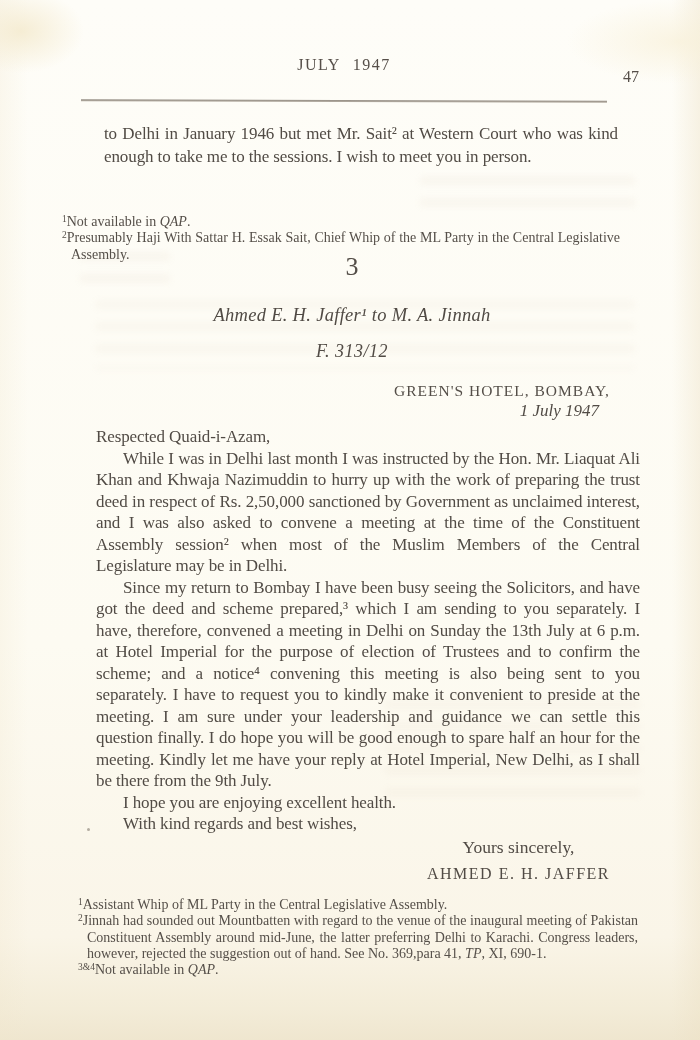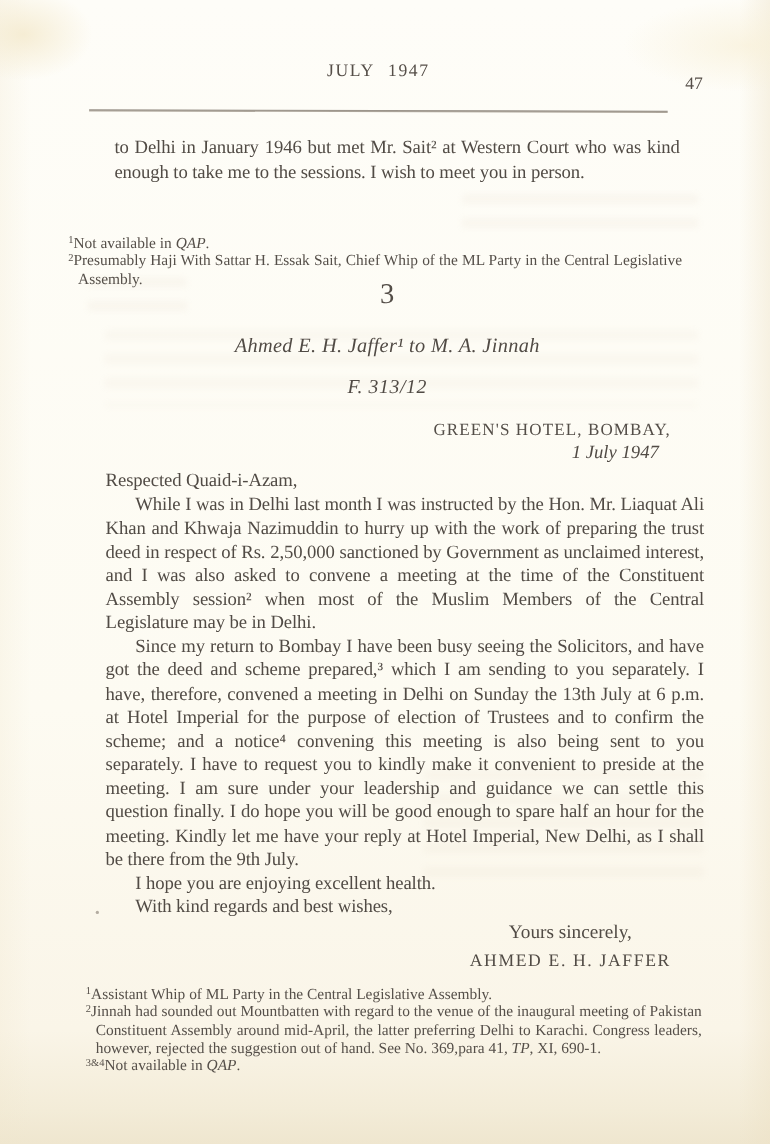--- a/index.html
+++ b/index.html
@@ -129,17 +129,17 @@
 
   <div class="stray-dot"></div>
 
   <div class="signoff">
     <div class="valediction">Yours sincerely,</div>
     <div class="signature">AHMED E. H. JAFFER</div>
   </div>
 
   <div class="footnotes footnotes-bottom">
       <p class="footnote"><sup>1</sup><span>Assistant Whip of ML Party in the Central Legislative Assembly.</span></p>
-      <p class="footnote"><sup>2</sup><span>Jinnah had sounded out Mountbatten with regard to the venue of the inaugural meeting of Pakistan Constituent Assembly around mid-April, the latter preferring Delhi to Karachi. Congress leaders, however, rejected the suggestion out of hand. See No. 369,para 41, </span><span class="it">TP</span><span>, XI, 690-1.</span></p>
+      <p class="footnote"><sup>2</sup><span>Jinnah had sounded out Mountbatten with regard to the venue of the inaugural meeting of Pakistan Constituent Assembly around mid-June, the latter preferring Delhi to Karachi. Congress leaders, however, rejected the suggestion out of hand. See No. 369,para 41, </span><span class="it">TP</span><span>, XI, 690-1.</span></p>
       <p class="footnote"><sup>3&amp;4</sup><span>Not available in </span><span class="it">QAP</span><span>.</span></p>
     </div>
 
 </div>
 
 </body></html>

